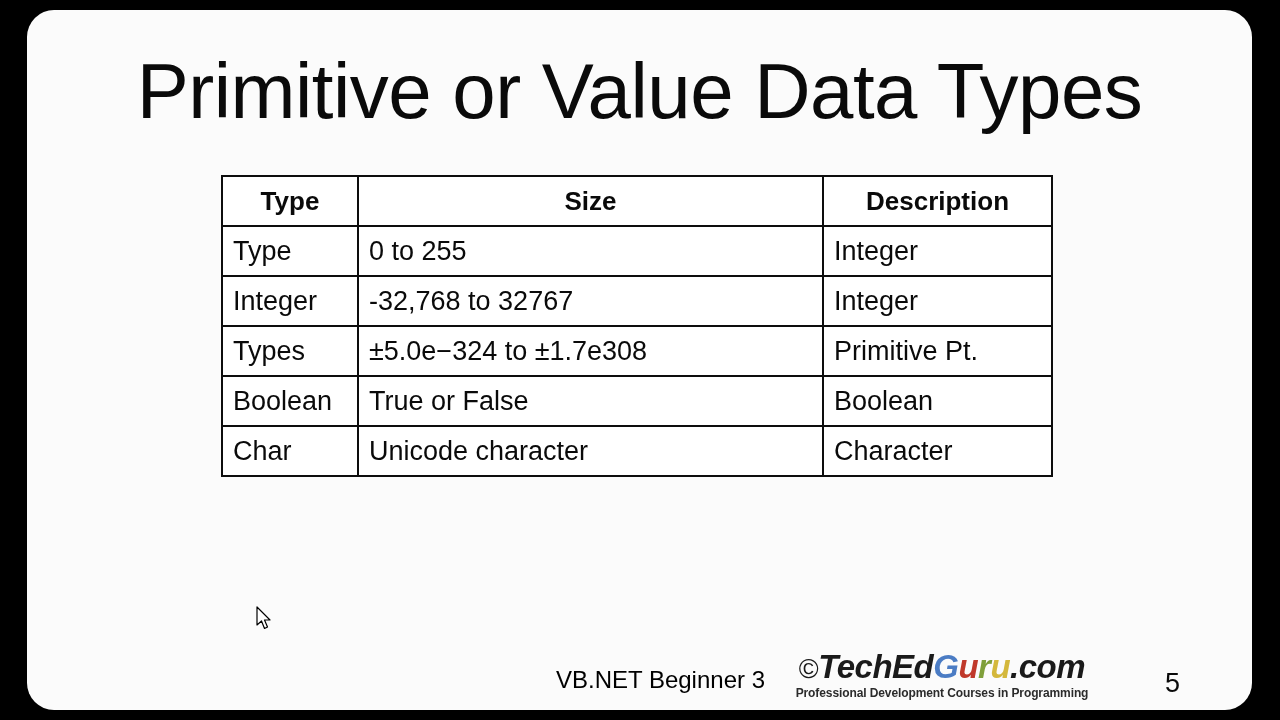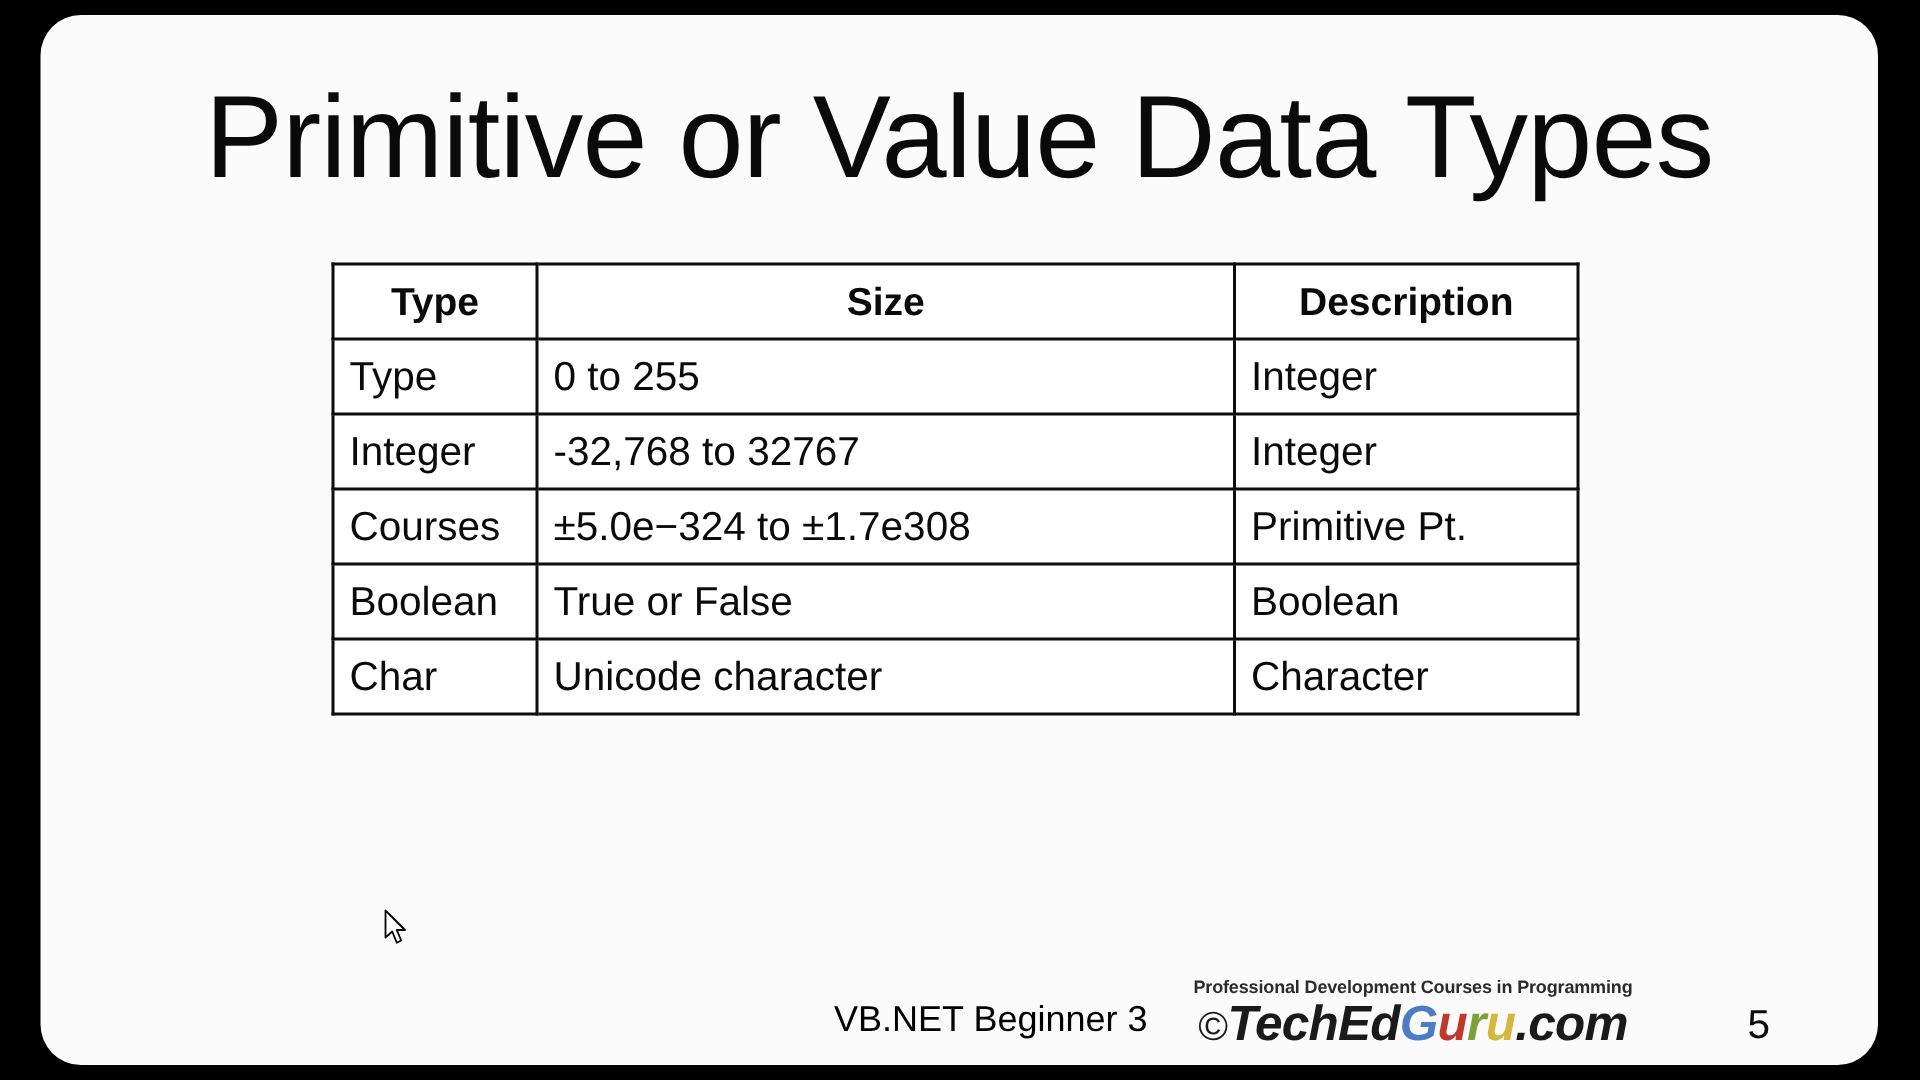--- a/index.html
+++ b/index.html
@@ -180,42 +180,42 @@
           <td>Type</td>
           <td>0 to 255</td>
           <td>Integer</td>
         </tr>
         <tr>
           <td>Integer</td>
           <td>-32,768 to 32767</td>
           <td>Integer</td>
         </tr>
         <tr>
-          <td>Courses</td>
+          <td>Types</td>
           <td>±5.0e−324 to ±1.7e308</td>
           <td>Primitive Pt.</td>
         </tr>
         <tr>
           <td>Boolean</td>
           <td>True or False</td>
           <td>Boolean</td>
         </tr>
         <tr>
           <td>Char</td>
           <td>Unicode character</td>
           <td>Character</td>
         </tr>
       </tbody>
     </table>
 
     <div id="course-label">VB.NET Beginner 3</div>
 
     <div id="brand-logo">
+      <div id="brand-wordmark"><span class="copy">©</span><span>TechEd</span><span class="g-blue">G</span><span class="g-red">u</span><span class="g-green">r</span><span class="g-yellow">u</span><span>.com</span></div>
       <div id="brand-tagline">Professional Development Courses in Programming</div>
-      <div id="brand-wordmark"><span class="copy">©</span><span>TechEd</span><span class="g-blue">G</span><span class="g-red">u</span><span class="g-green">r</span><span class="g-yellow">u</span><span>.com</span></div>
     </div>
 
     <div id="page-number">5</div>
 
     <svg id="mouse-cursor" viewBox="0 0 18 26">
       <polygon points="1,1 1,19 5.5,15 8.5,22.5 11.5,21 8.5,14 14,14" fill="#ffffff" stroke="#000000" stroke-width="1.2" stroke-linejoin="round"></polygon>
     </svg>
 
   </div>
 </div>

